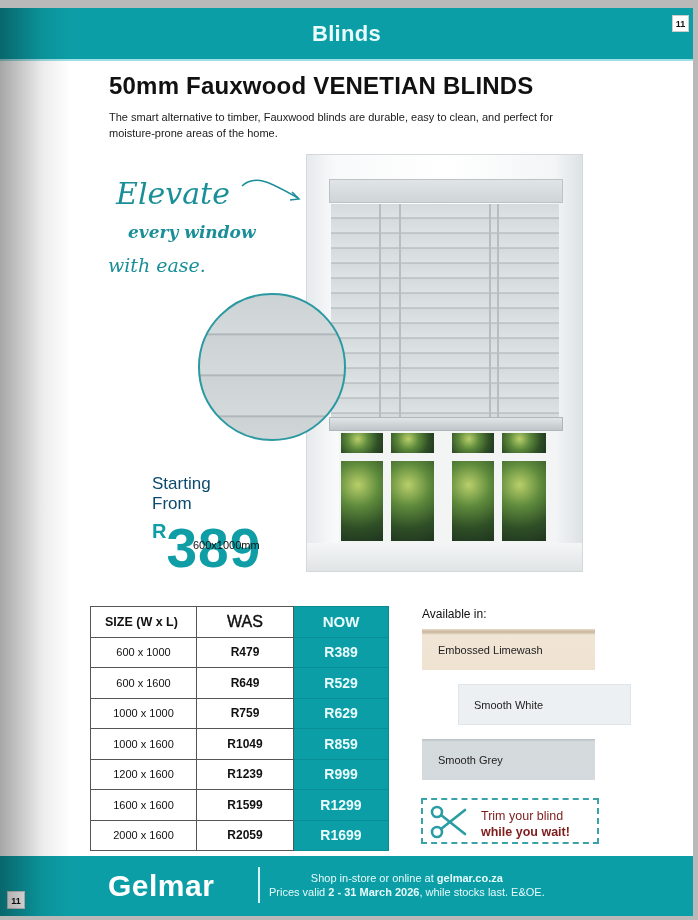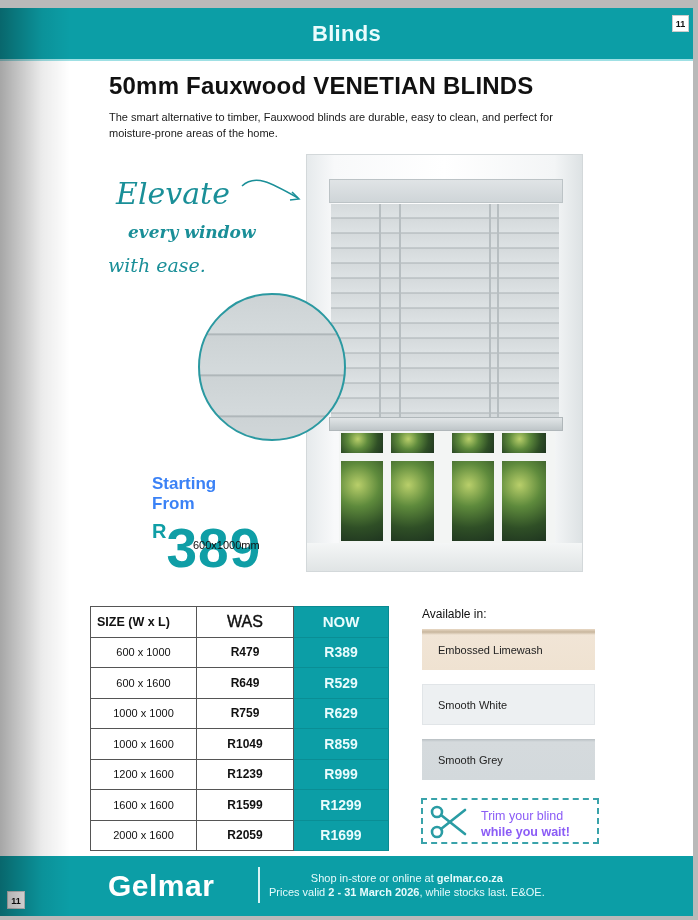--- a/index.html
+++ b/index.html
@@ -79,21 +79,21 @@
     background: linear-gradient(#f4f6f6, #e0e4e5);
   }
 
   .zoom-circle {
     position: absolute; left: 198px; top: 285px; width: 148px; height: 148px;
     border-radius: 50%; border: 2px solid #2b99a1; overflow: hidden;
     background: repeating-linear-gradient(to bottom, #cdd3d5 0px, #d4dadc 38px, #a5adb0 39px, #cdd3d5 41px);
   }
 
   .starting {
-    position: absolute; left: 152px; top: 466px; font-size: 17px; font-weight: bold; color: #3b82f6;
+    position: absolute; left: 152px; top: 466px; font-size: 17px; font-weight: normal; color: #0c4a6e;
     line-height: 20px;
   }
   .price-big {
     position: absolute; left: 152px; top: 508px; color: #0f9ea6; font-weight: bold;
   }
   .price-big .r { font-size: 20px; vertical-align: top; position: relative; top: 4px; }
   .price-big .num { font-size: 55px; letter-spacing: 1px; }
   .price-size { position: absolute; left: 152px; top: 531px; font-size: 11px; color: #111; padding-left: 41px; }
 
   
@@ -101,42 +101,42 @@
     position: absolute; left: 90px; top: 598px; border-collapse: collapse;
     font-size: 11px; color: #111;
   }
   .price-table th, .price-table td {
     border: 1px solid #555; text-align: center; height: 30.5px; padding: 0;
   }
   .price-table th { font-weight: bold; }
   .price-table .c-size { width: 106px; }
   .price-table .c-was { width: 97px; }
   .price-table .c-now { width: 95px; background: #0c9ea6; color: #eafcfd; border-color: #0a8a91; border-bottom-color: #0a8e95; }
-  .price-table th.c-size { font-size: 12.5px; text-align: left; padding-left: 6px; }
+  .price-table th.c-size { font-size: 12.5px; text-align: left; padding-left: 14px; }
   .price-table th.c-was { font-size: 16px; font-weight: normal; margin-left: 42px; -webkit-text-stroke: 0.4px #111; }
   .price-table th.c-now { font-size: 15px; font-weight: bold; }
   .price-table td.c-was { font-weight: bold; font-size: 12px; }
   .price-table td.c-now { font-weight: bold; font-size: 14px; }
   .price-table td.c-size { font-size: 11px; }
 
   .avail-label { position: absolute; left: 422px; top: 599px; font-size: 12px; color: #111; }
   .swatch {
     position: absolute; left: 422px; width: 173px; height: 41px; font-size: 11px; color: #222;
   }
   .swatch span { position: absolute; left: 8px; bottom: 14px; padding-left: 8px; }
   .sw-lime { top: 621px; background: linear-gradient(#e9d9c5 0px, #c8b69d 3px, #f1e5d6 6px, #efe2d1 100%); }
-  .sw-white { top: 676px; background: #edf0f2; box-shadow: inset 0 0 0 1px #e1e5e8; }
+  .sw-white { top: 676px; background: #edf0f2; box-shadow: inset 0 0 0 1px #e1e5e8; margin-left: 36px; }
   .sw-grey { top: 731px; background: linear-gradient(#b8bfc3 0px, #d5dadd 3px, #d3d9dc 100%); }
 
   .trim-box {
     position: absolute; left: 421px; top: 790px; width: 178px; height: 46px;
     border: 2px dashed #3aa3aa;
   }
   .trim-icon { position: absolute; left: 6px; top: 4px; width: 40px; height: 36px; }
-  .trim-text { position: absolute; left: 58px; top: 8px; font-size: 12.5px; color: #8b5cf6; line-height: 16px; }
+  .trim-text { position: absolute; left: 58px; top: 8px; font-size: 12.5px; color: #7f1d1d; line-height: 16px; }
   .trim-text b { font-weight: bold; }
 
   .footer {
     position: absolute; left: 0; top: 848px; width: 100%; height: 60px; background: #0c9ea6; text-align: center;
   }
   .logo {
     position: absolute; left: 108px; top: 13px; color: #fff; font-size: 30px; font-weight: bold;
     letter-spacing: 0.5px;
   }
   .footer-divider { position: absolute; left: 258px; top: 11px; width: 2px; height: 36px; background: #d9f3f4; }

